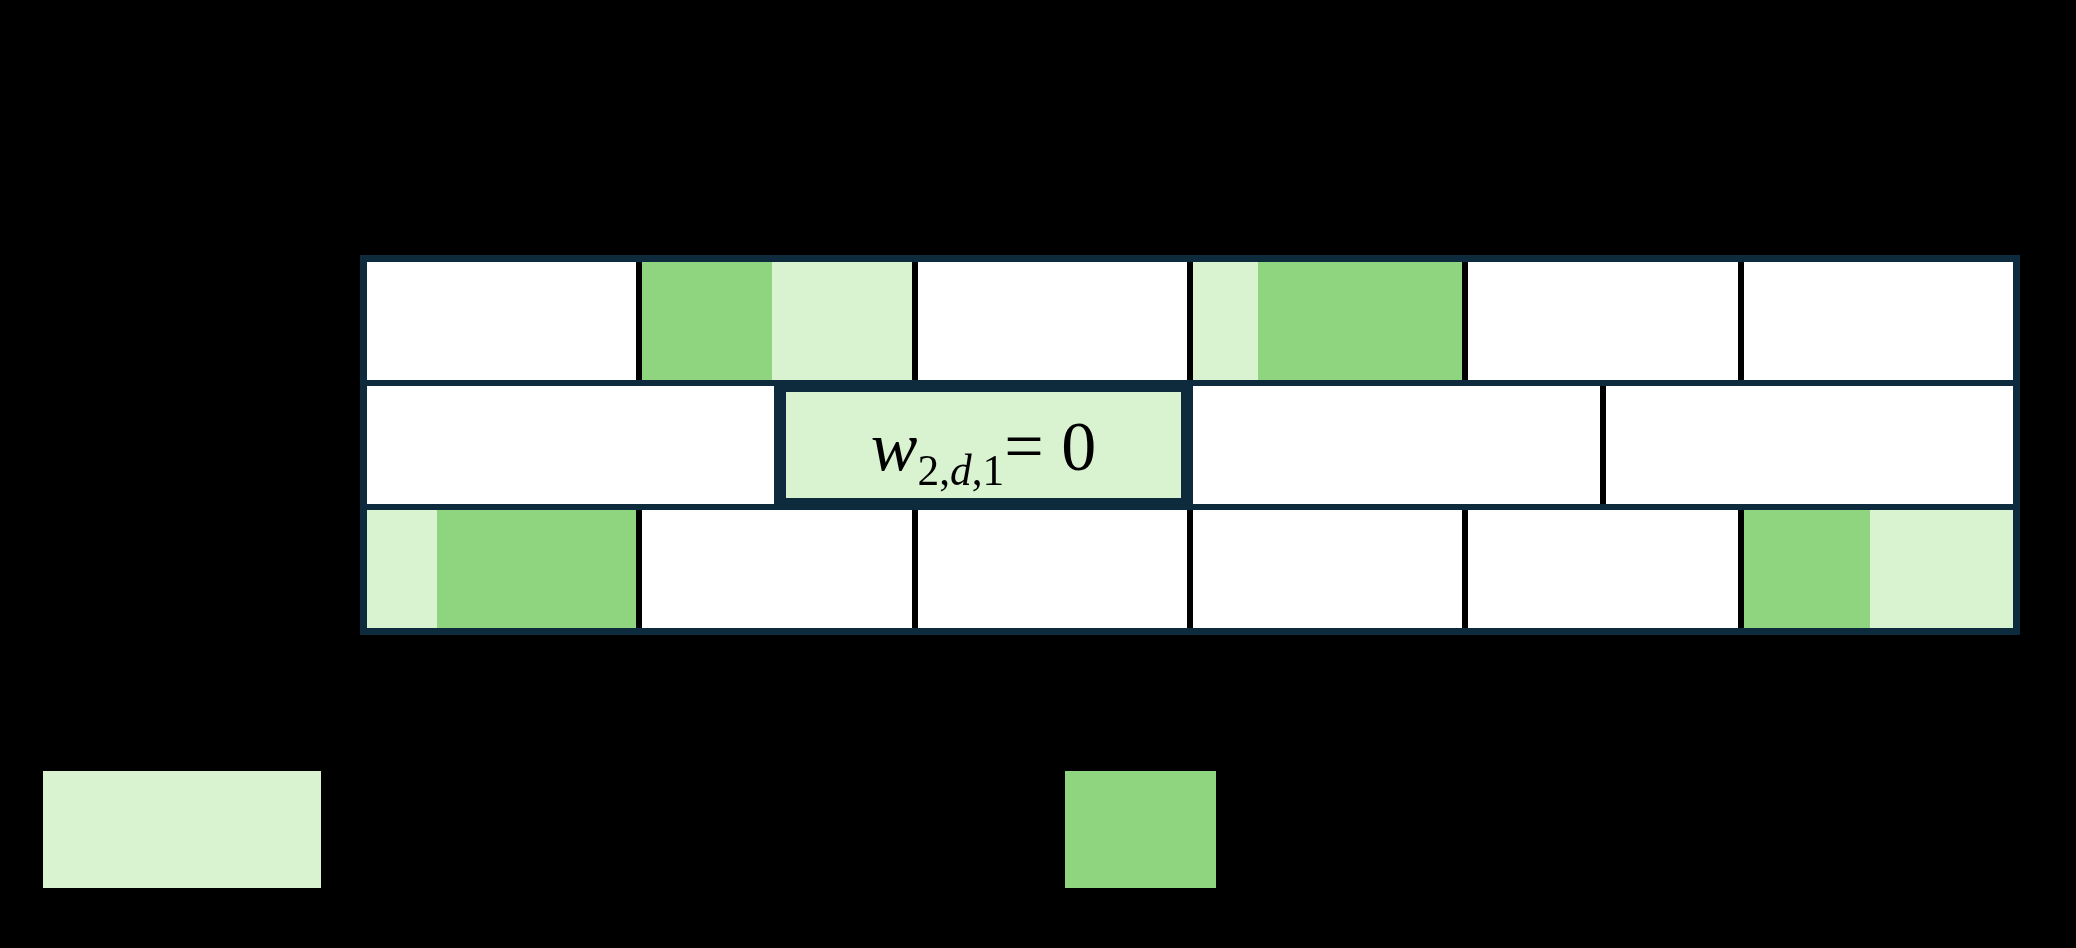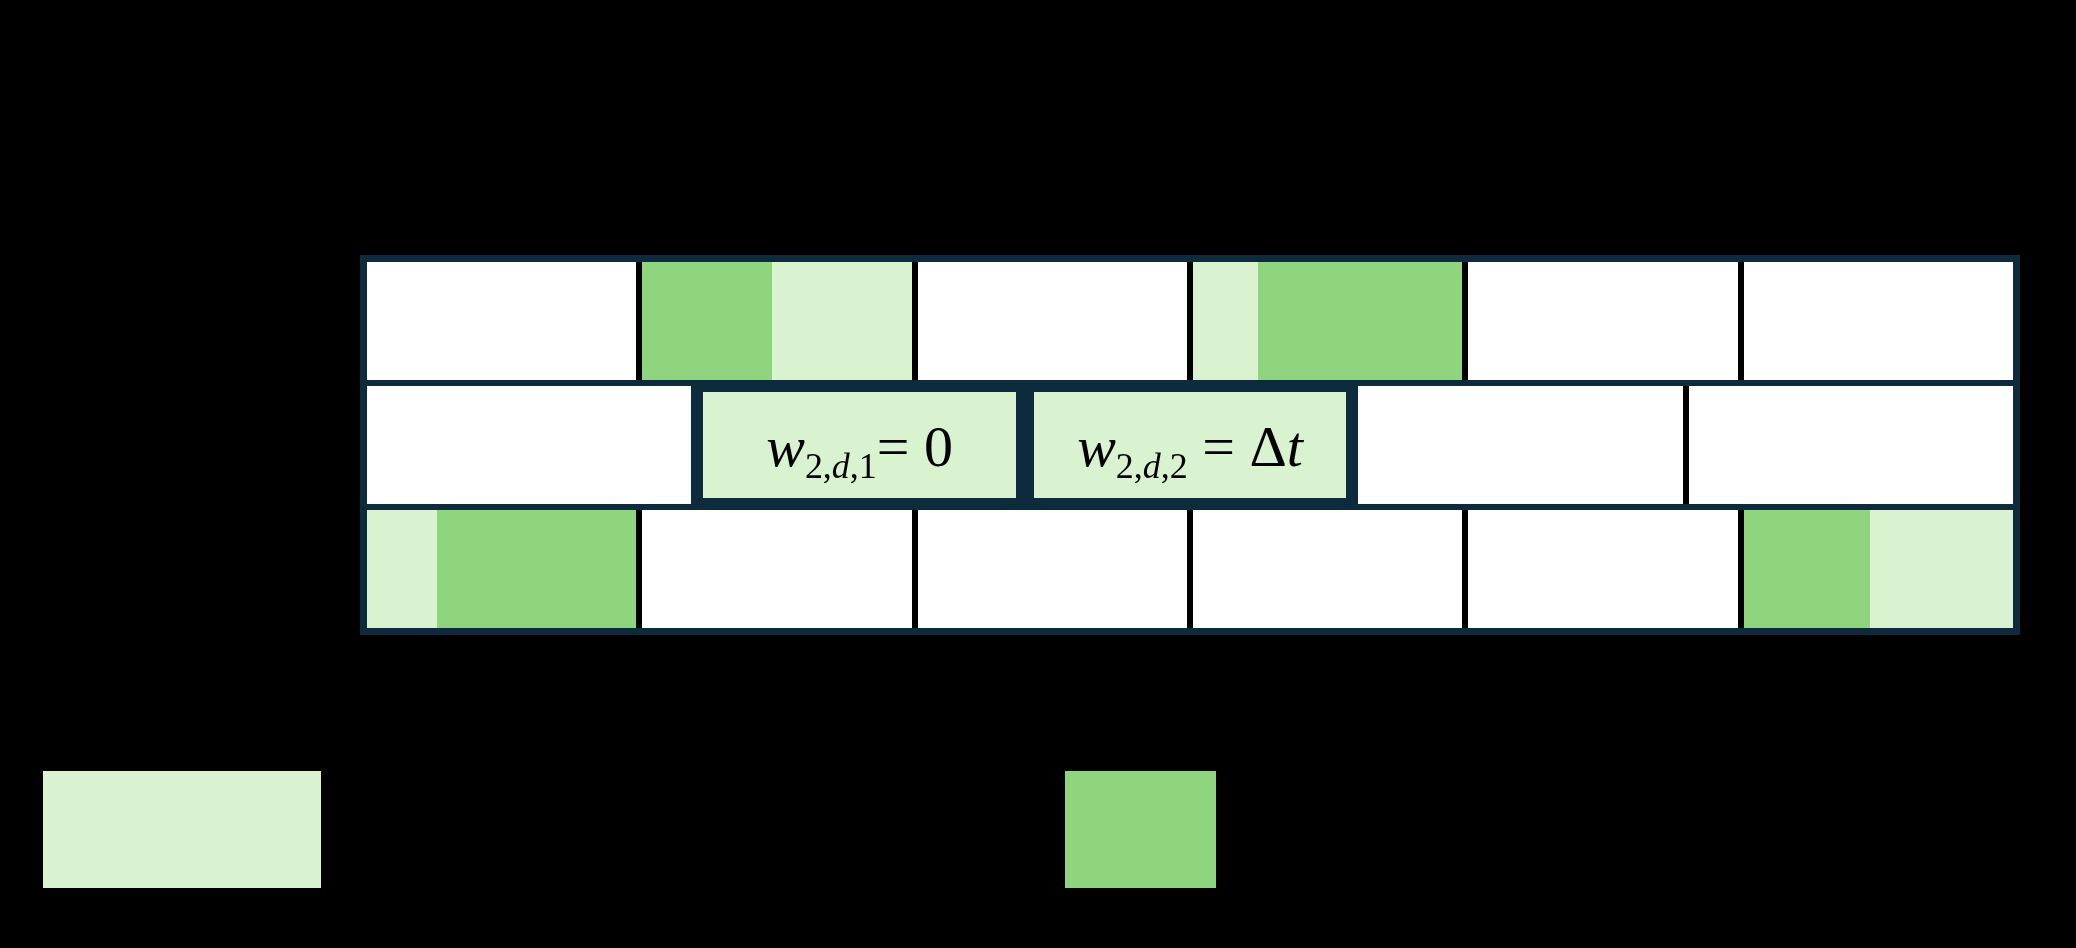--- a/index.html
+++ b/index.html
@@ -39,21 +39,21 @@
     background:var(--light-green);
     box-shadow:inset 0 0 0 6px var(--navy);
     border-left-color:var(--navy);
   }
   .t-cell.hl + .t-cell{border-left-color:var(--navy);}
   
   .t-cell.split{display:flex;align-items:stretch;justify-content:flex-start;}
   .seg{height:100%;flex:0 0 auto;}
   
   .formula{
-    font-size:58px;line-height:1;color:#000;
+    font-size:70px;line-height:1;color:#000;
     white-space:pre;padding-top:4px;
   }
   .f-it{font-style:italic;}
   .f-sub{font-size:0.62em;position:relative;top:0.34em;}
   
   .legend-swatch{position:absolute;top:771px;height:117px;}
   .legend-swatch.light{left:43px;width:278px;}
   .legend-swatch.medium{left:1065px;width:151px;}
 </style>
 </head>
@@ -78,23 +78,20 @@
       <div class="t-cell"></div>
     </div>
 
     <div class="t-row">
       <div class="t-cell"></div>
 
       <div class="t-cell hl">
         <span class="formula"><span class="f-it">w</span><span class="f-sub"><span>2,</span><span class="f-it">d</span><span>,1</span></span><span>= 0</span><span class="f-it"></span></span>
       </div>
 
-      <div class="t-cell hl">
-        <span class="formula"><span class="f-it">w</span><span class="f-sub"><span>2,</span><span class="f-it">d</span><span>,2</span></span><span> = Δ</span><span class="f-it">t</span></span>
-      </div>
 
 
       <div class="t-cell"></div>
       <div class="t-cell"></div>
     </div>
 
     <div class="t-row">
       <div class="t-cell split">
           <div class="seg" style="width: 26%; background: rgb(217, 242, 208);"></div>
           <div class="seg" style="width: 74%; background: rgb(143, 212, 126);"></div>

